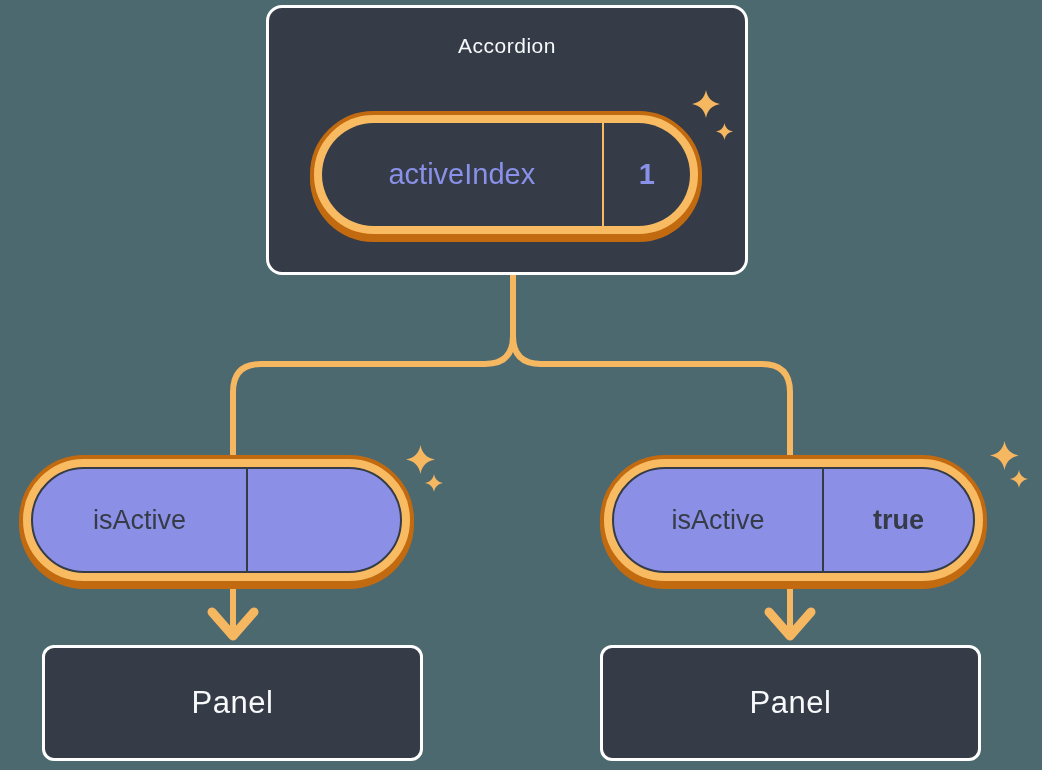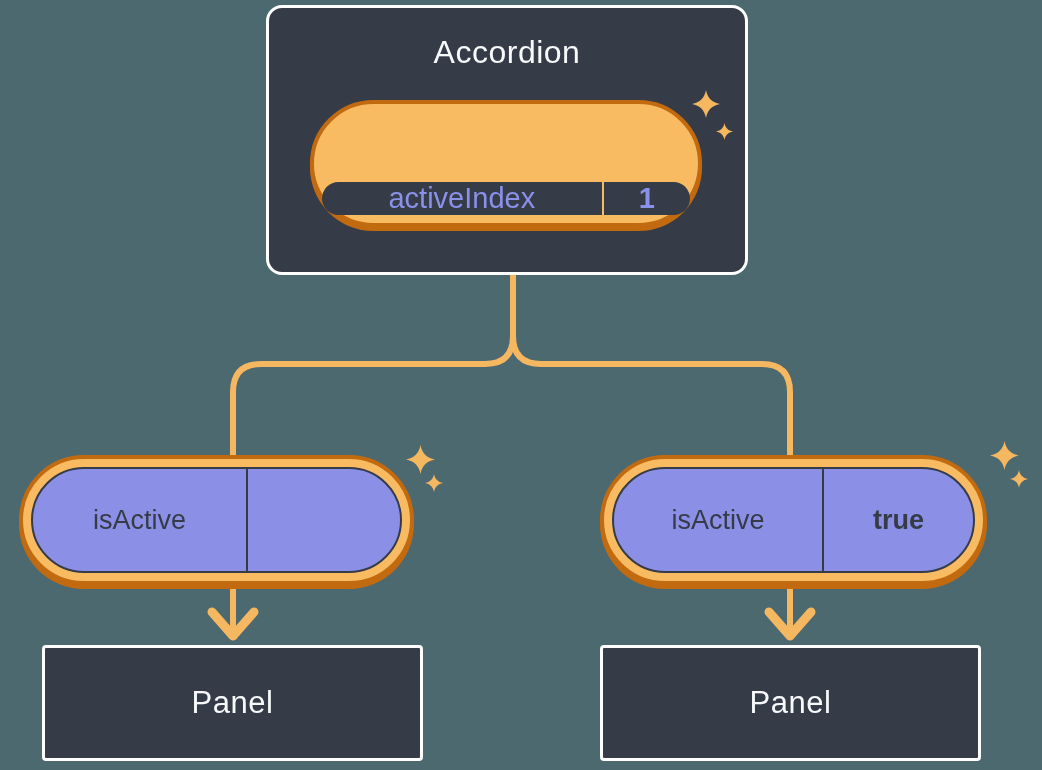--- a/index.html
+++ b/index.html
@@ -10,48 +10,48 @@
     font-family:"Liberation Sans", sans-serif;
   }
   .canvas svg.lines{position:absolute;left:0;top:0;z-index:1;}
   .node{
     position:absolute;z-index:2;
     background:#353B47;border:3px solid #FFFFFF;border-radius:16px;
   }
   .accordion-box{left:266px;top:5px;width:482px;height:270px;}
   .node-title{
     margin-top:26px;text-align:center;
-    color:#F7F9FB;font-size:32px;font-weight:500;letter-spacing:.5px;
+    color:#F7F9FB;font-size:21px;font-weight:500;letter-spacing:.5px;
   }
   .pill-outer{
     position:absolute;z-index:3;display:flex;
     background:#F8BB62;border:4px solid #C26A10;border-radius:999px;
     box-shadow:0 4px 0 #C26A10;padding:8px;
   }
   .pill-inner{
     flex:1;display:flex;align-items:stretch;overflow:hidden;border-radius:999px;
   }
-  .state-pill{left:310px;top:100px;width:392px;height:127px;align-items:flex-end;}
+  .state-pill{left:310px;top:111px;width:392px;height:127px;}
   .state-pill .pill-inner{background:#353B47;}
   .state-pill .seg{color:#8A91E9;font-size:29px;}
   .state-pill .divider{background:#F8BB62;}
   .prop-pill{width:395px;height:130px;top:455px;}
   .prop-pill .pill-inner{background:#8B90E6;border:2px solid #353B47;}
   .prop-pill .seg{color:#353B47;font-size:27px;}
   .prop-pill .divider{background:#353B47;}
   .prop-pill-left{left:19px;}
   .prop-pill-right{left:600px;width:387px;}
   .seg{display:flex;align-items:center;justify-content:center;}
   .seg-name{flex:0 0 58%;}
   .seg-value{flex:1;font-weight:700;}
   .state-pill .seg-name{flex:0 0 76%;}
   .divider{width:2px;flex:0 0 2px;}
   .panel-box{
     position:absolute;z-index:2;top:645px;width:381px;height:116px;
-    background:#353B47;border:3px solid #FFFFFF;border-radius:4px;
+    background:#353B47;border:3px solid #FFFFFF;border-radius:12px;
     display:flex;align-items:center;justify-content:center;
     color:#F7F9FB;font-size:31px;font-weight:500;letter-spacing:.5px;
   }
   .panel-left{left:42px;}
   .panel-right{left:600px;}
   .sparkle{position:absolute;z-index:4;}
 </style>
 </head>
 <body>
 

